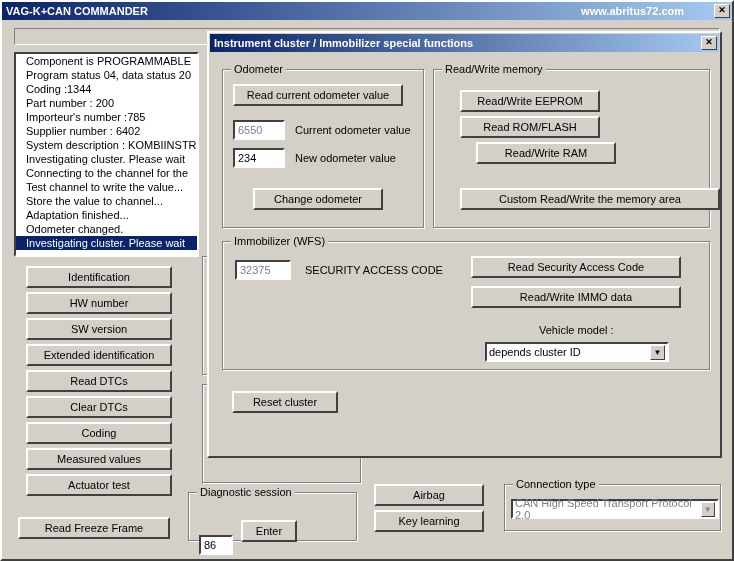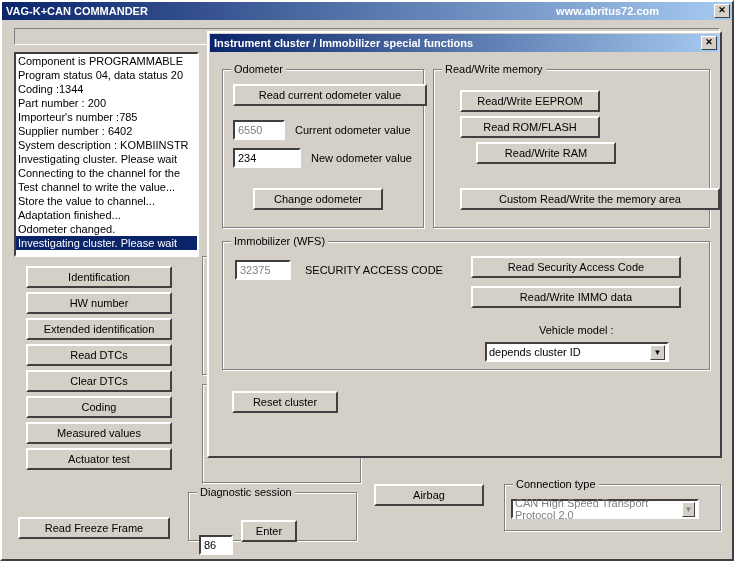--- a/index.html
+++ b/index.html
@@ -1,32 +1,32 @@
 <!DOCTYPE html>
 <html><head>
 <meta charset="utf-8">
 <style>
   * { box-sizing: border-box; font-family: "MS Sans Serif", Tahoma, Arial, sans-serif; font-size: 11px; }
   body { margin: 0; background: #d4d0c8; width: 734px; height: 561px; overflow: hidden; position: relative; }
 
   
   .raised { border: 2px solid; border-color: #fff #404040 #404040 #fff; background: #d4d0c8; }
 
-  .titlebar { background: linear-gradient(to right, #0a246a, #a6caf0); color: #fff; font-weight: bold; height: 18px; display: flex; align-items: center; padding: 0 2px 0 4px; gap: 25px; }
+  .titlebar { background: linear-gradient(to right, #0a246a, #a6caf0); color: #fff; font-weight: bold; height: 18px; display: flex; align-items: center; padding: 0 2px 0 4px; }
   .titlebar .spacer { flex: 1; }
   .titlebar .title-right { font-weight: bold; color: #fff; margin-right: 30px; }
   .closebtn { width: 16px; height: 14px; background:#d4d0c8; border:1px solid; border-color:#fff #404040 #404040 #fff; font-family: Arial; font-size: 9px; line-height: 10px; text-align: center; font-weight: bold; color:#000; }
 
   .main-window { position: absolute; left:0; top:0; width:734px; height:561px; }
   .main-client { position:absolute; left:2px; top:20px; right:2px; bottom:2px; background:#d4d0c8; }
 
   .thin-sunken-bar { position:absolute; left:10px; top:6px; right:10px; height:17px; border:1px solid #808080; border-right-color:#fff; border-bottom-color:#fff; }
 
   .log { position:absolute; left:10px; top:30px; width:185px; height:205px; background:#fff; border:2px solid; border-color:#404040 #fff #fff #404040; overflow:hidden; }
-  .log div { white-space: nowrap; padding:0 2px; line-height:14px; }
+  .log div { white-space: nowrap; padding:0 10px; line-height:14px; }
   .log .sel { background:#0a246a; color:#fff; }
 
   .btncol { position:absolute; left:22px; top:244px; width:150px; }
   .btn { display:block; height:22px; margin-bottom:4px; text-align:center; line-height:18px; border:2px solid; border-color:#fff #404040 #404040 #fff; background:#d4d0c8; padding:0 6px; }
   .btn-wide { width:146px; }
 
   .frame { position:absolute; border:1px solid #808080; border-right-color:#fff; border-bottom-color:#fff; box-shadow: inset -1px -1px #808080, inset 1px 1px #fff; }
   .frame .legend { position:absolute; top:-7px; left:8px; background:#d4d0c8; padding:0 3px; }
 
   .stubbtn { height:22px; width:22px; border:2px solid; border-color:#fff #404040 #404040 #fff; background:#d4d0c8; text-align:center; line-height:18px; display:inline-block; }
@@ -74,20 +74,21 @@
         <div>Test channel to write the value...</div>
         <div>Store the value to channel...</div>
         <div>Adaptation finished...</div>
         <div>Odometer changed.</div>
         <div class="sel">Investigating cluster. Please wait </div>
       </div>
 
     <div class="btncol" id="sidebtns">
         <div class="btn btn-wide">Identification</div>
         <div class="btn btn-wide">HW number</div>
+        <div class="btn btn-wide">SW version</div>
         <div class="btn btn-wide">Extended identification</div>
         <div class="btn btn-wide">Read DTCs</div>
         <div class="btn btn-wide">Clear DTCs</div>
         <div class="btn btn-wide">Coding</div>
         <div class="btn btn-wide">Measured values</div>
         <div class="btn btn-wide">Actuator test</div>
       </div>
 
     <div style="position:absolute; left:14px; top:495px;">
       <div class="btn" style="width:152px;">Read Freeze Frame</div>
@@ -108,51 +109,52 @@
     <div class="frame" style="left:184px; top:470px; width:170px; height:50px;">
       <span class="legend">Diagnostic session</span>
       <div style="position:absolute; left:10px; top:14px; display:flex; gap:8px; align-items:center;">
         <div class="input" style="width:34px;margin-top:28px;">86</div>
         <div class="btn" style="width:56px; margin:0;">Enter</div>
       </div>
     </div>
 
     <div style="position:absolute; left:370px; top:462px; width:120px;">
       <div class="btn" style="width:110px;">Airbag</div>
+      <div class="btn" style="width:110px;">Key learning</div>
     </div>
 
     <div class="frame" style="left:500px; top:462px; width:218px; height:48px;">
       <span class="legend">Connection type</span>
-      <div class="select" style="position:absolute; left:6px; top:14px; width:188px; color:#808080;justify-content:center;">
+      <div class="select" style="position:absolute; left:6px; top:14px; width:208px; color:#808080;justify-content:center;">
         <span>CAN High Speed Transport Protocol 2.0</span>
         <div class="arrow">▼</div>
       </div>
     </div>
   </div>
 </div>
 
 <div class="dialog">
   <div class="titlebar">
     <span>Instrument cluster / Immobilizer special functions</span>
     <span class="spacer"></span>
     <div class="closebtn">✕</div>
   </div>
   <div class="dlg-client">
 
     <div class="frame odom-box">
       <span class="legend">Odometer</span>
       <div style="position:absolute; left:10px; top:14px;">
-        <div class="btn" style="width:194px;">Read current odometer value</div>
+        <div class="btn" style="width:170px;">Read current odometer value</div>
       </div>
       <div style="position:absolute; left:10px; top:50px; display:flex; align-items:center; gap:10px;">
         <div class="input disabled" style="width:52px;">6550</div>
         <span class="lbl">Current odometer value</span>
       </div>
       <div style="position:absolute; left:10px; top:78px; display:flex; align-items:center; gap:10px;">
-        <div class="input" style="width:68px;">234</div>
+        <div class="input" style="width:52px;">234</div>
         <span class="lbl">New odometer value</span>
       </div>
       <div style="position:absolute; left:30px; top:118px;">
         <div class="btn" style="width:130px;">Change odometer</div>
       </div>
     </div>
 
     <div class="frame rw-box">
       <span class="legend">Read/Write memory</span>
       <div style="position:absolute; left:26px; top:20px;">

